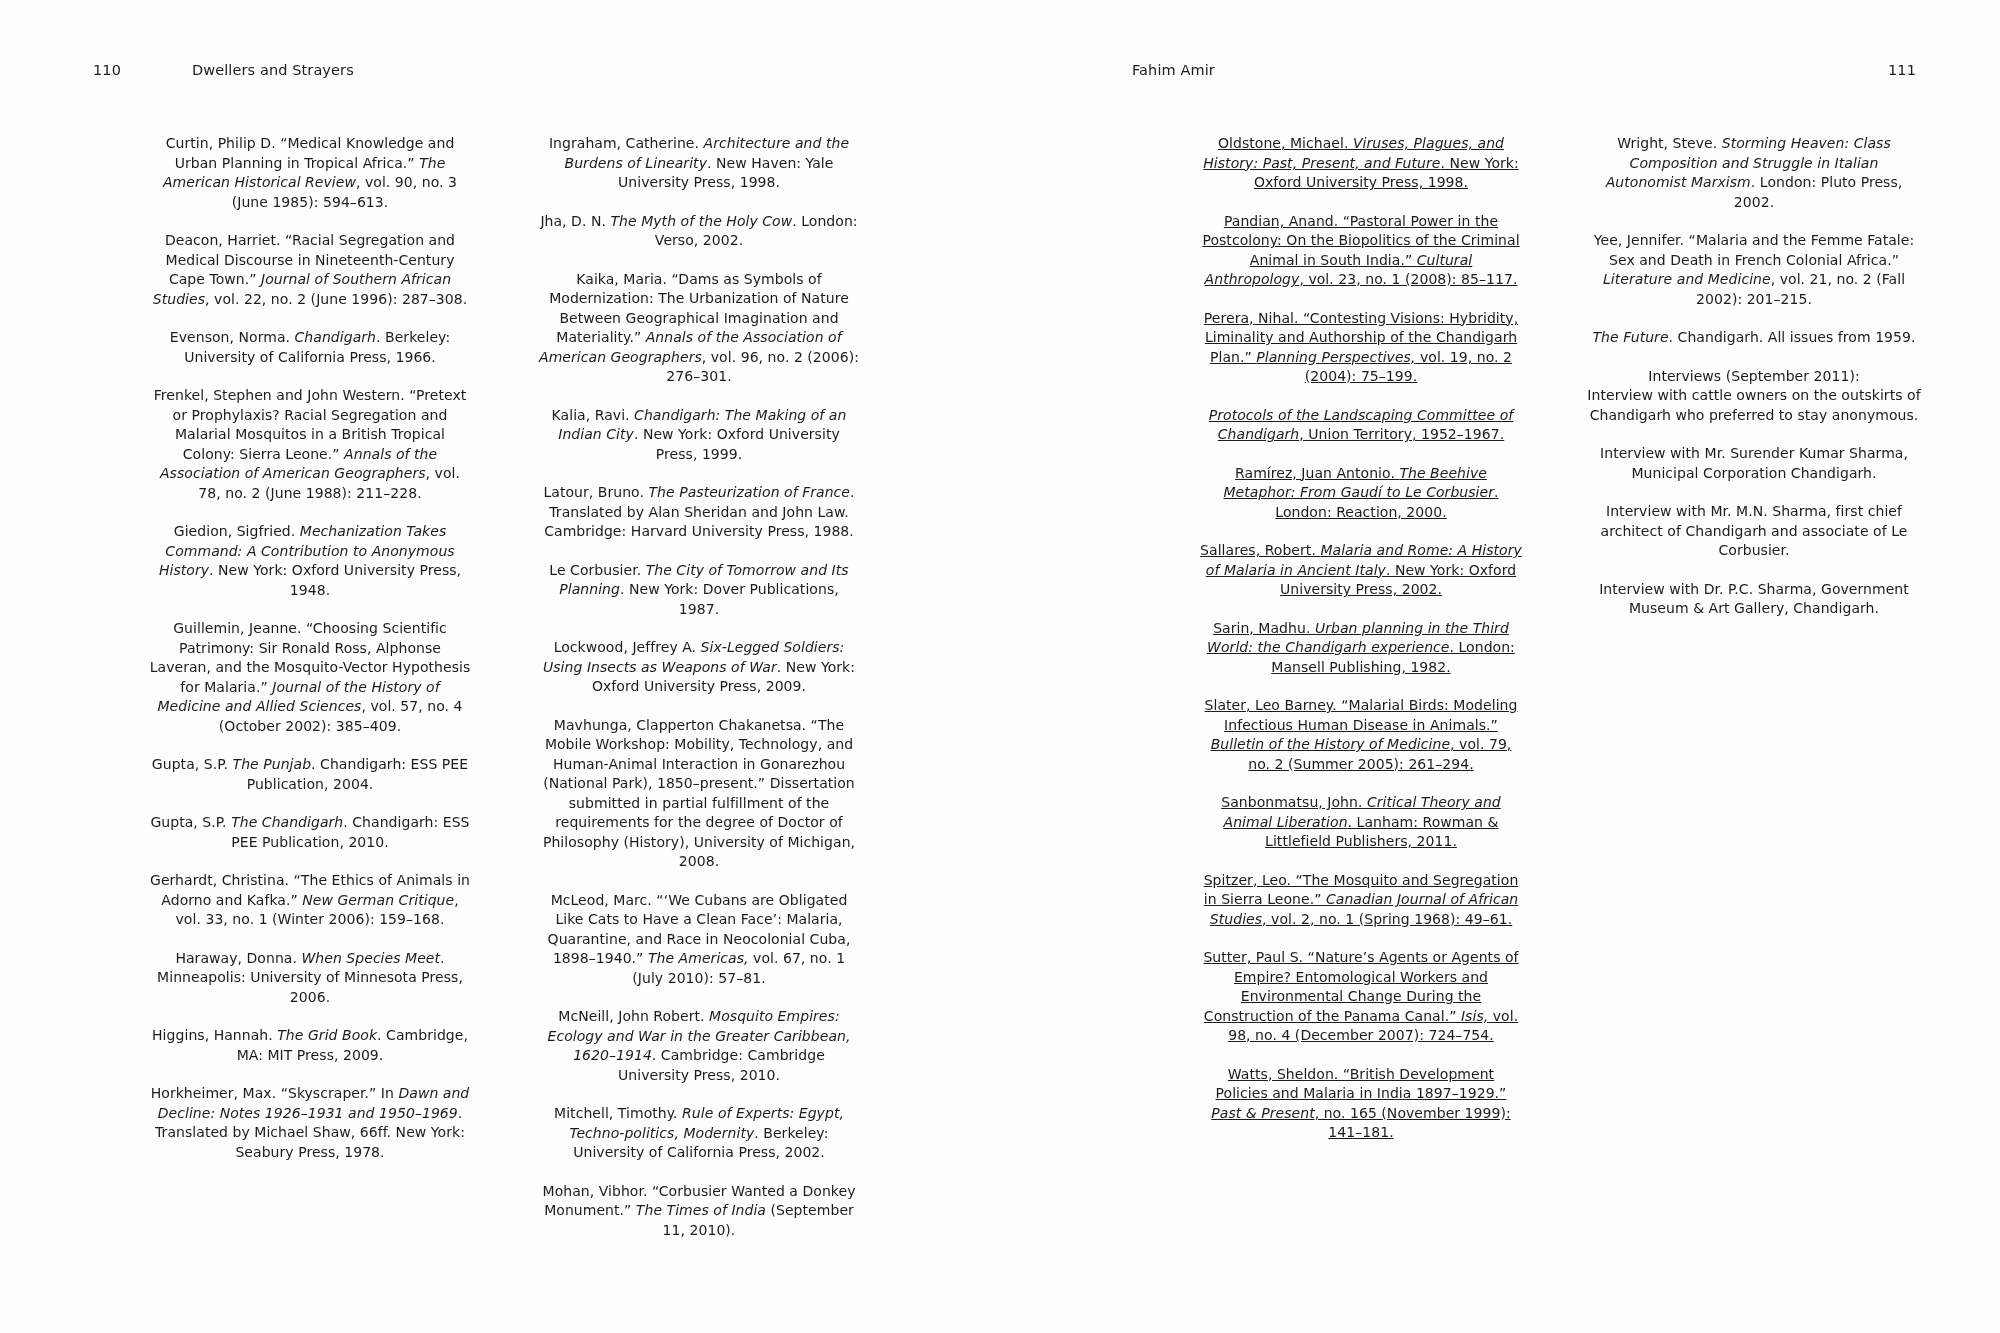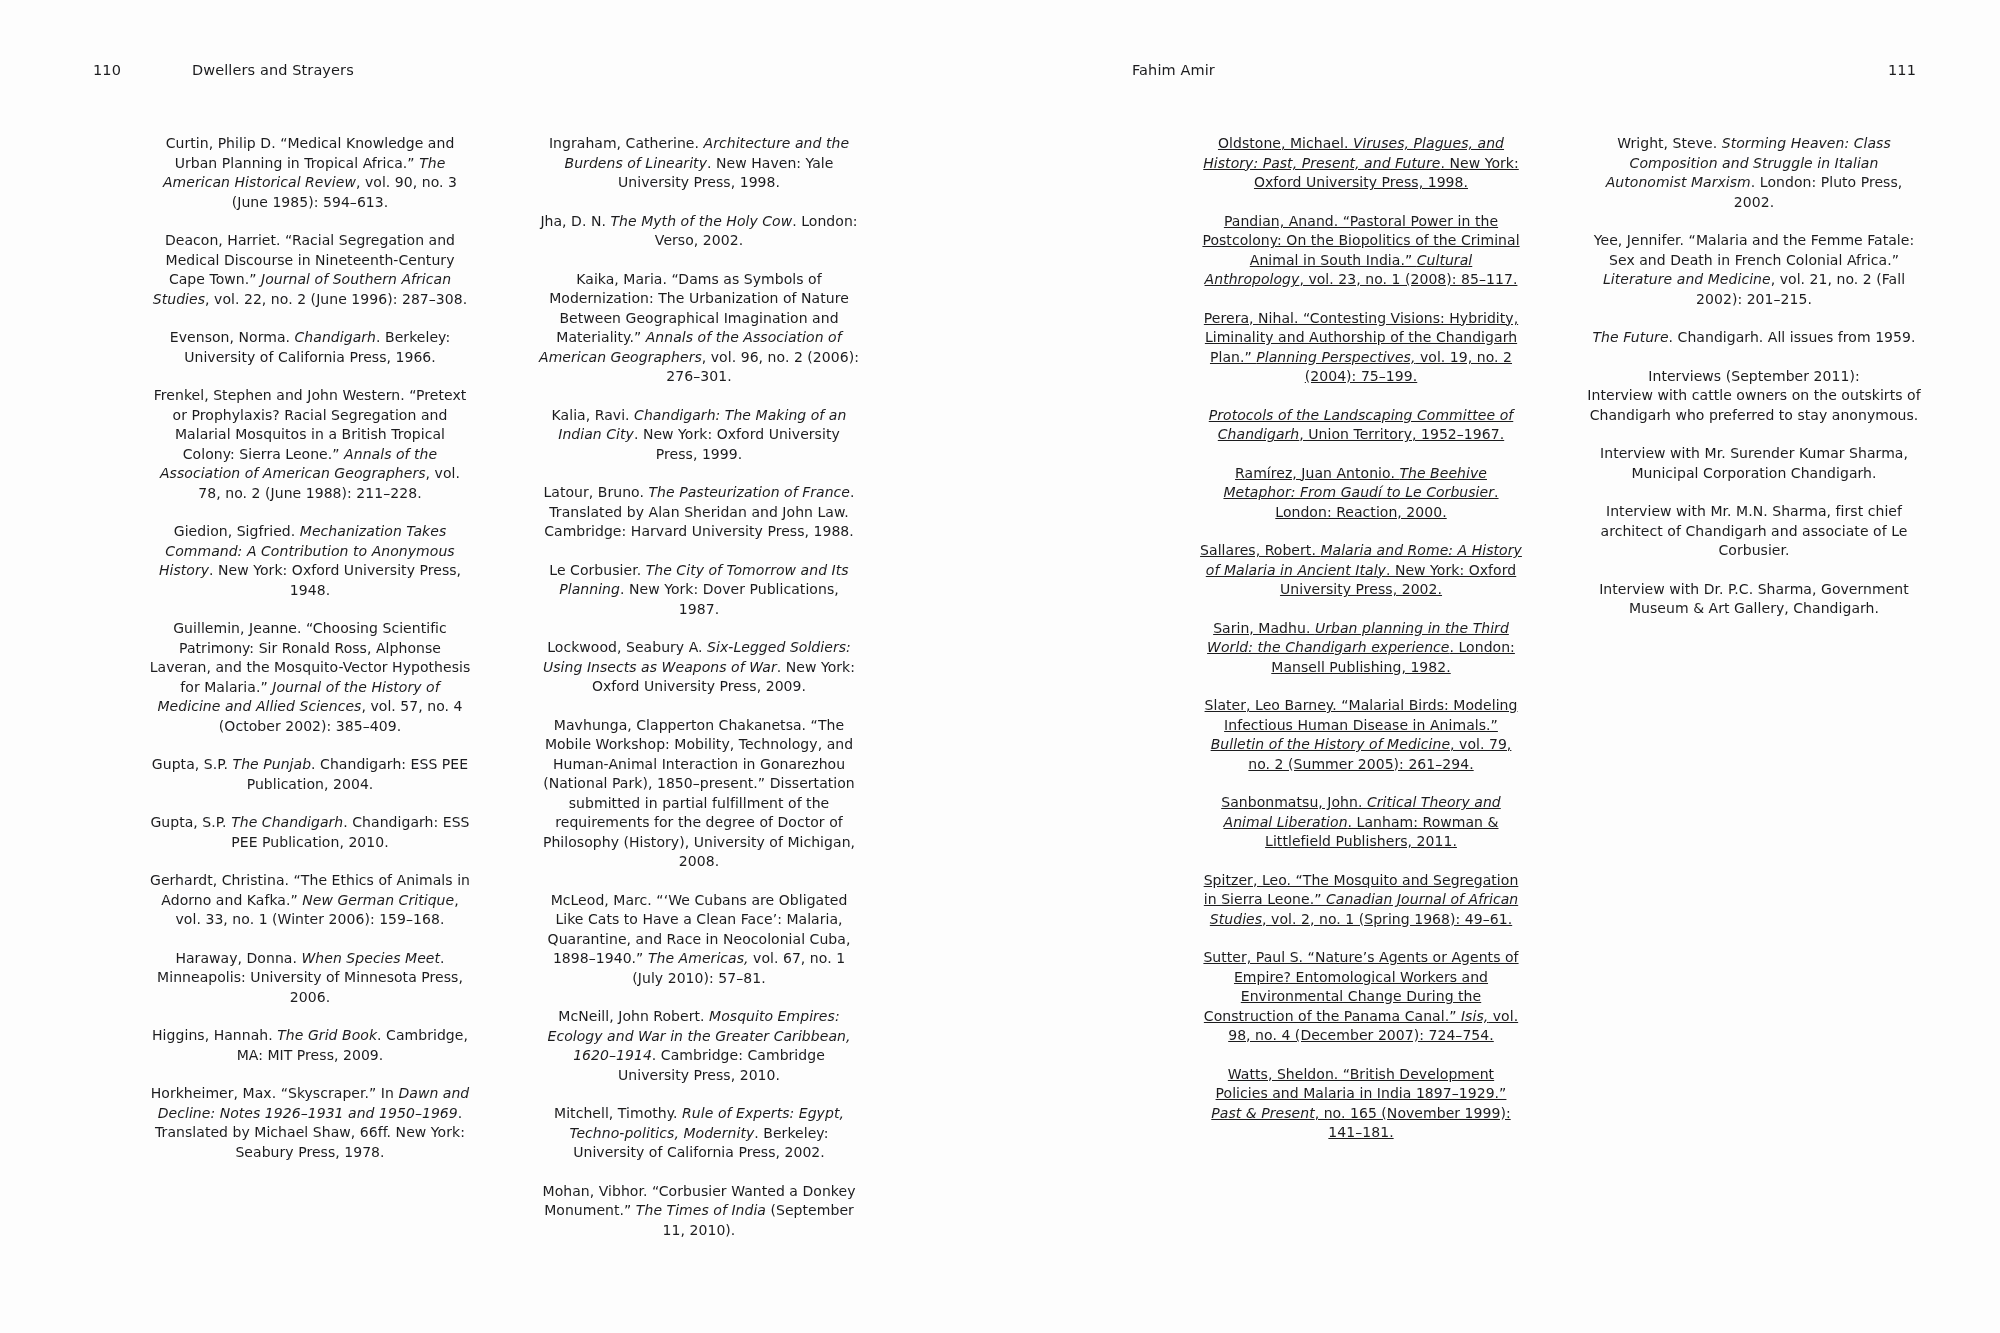--- a/index.html
+++ b/index.html
@@ -63,21 +63,21 @@
       <p class="entry"><span>Higgins, Hannah. </span><i>The Grid Book</i><span>. Cambridge, MA: MIT Press, 2009.</span></p>
       <p class="entry"><span>Horkheimer, Max. “Skyscraper.” In </span><i>Dawn and Decline: Notes 1926–1931 and 1950–1969</i><span>. Translated by Michael Shaw, 66ff. New York: Seabury Press, 1978.</span></p>
     </div>
   <div class="col col-2">
       <p class="entry"><span>Ingraham, Catherine. </span><i>Architecture and the Burdens of Linearity</i><span>. New Haven: Yale University Press, 1998.</span></p>
       <p class="entry"><span>Jha, D. N. </span><i>The Myth of the Holy Cow</i><span>. London: Verso, 2002.</span></p>
       <p class="entry"><span>Kaika, Maria. “Dams as Symbols of Modernization: The Urbanization of Nature Between Geographical Imagination and Materiality.” </span><i>Annals of the Association of American Geographers</i><span>, vol. 96, no. 2 (2006): 276–301.</span></p>
       <p class="entry"><span>Kalia, Ravi. </span><i>Chandigarh: The Making of an Indian City</i><span>. New York: Oxford University Press, 1999.</span></p>
       <p class="entry"><span>Latour, Bruno. </span><i>The Pasteurization of France</i><span>. Translated by Alan Sheridan and John Law. Cambridge: Harvard University Press, 1988.</span></p>
       <p class="entry"><span>Le Corbusier. </span><i>The City of Tomorrow and Its Planning</i><span>. New York: Dover Publications, 1987.</span></p>
-      <p class="entry"><span>Lockwood, Seabury A. </span><i>Six-Legged Soldiers: Using Insects as Weapons of War</i><span>. New York: Oxford University Press, 2009.</span></p>
+      <p class="entry"><span>Lockwood, Jeffrey A. </span><i>Six-Legged Soldiers: Using Insects as Weapons of War</i><span>. New York: Oxford University Press, 2009.</span></p>
       <p class="entry"><span>Mavhunga, Clapperton Chakanetsa. “The Mobile Workshop: Mobility, Technology, and Human-Animal Interaction in Gonarezhou (National Park), 1850–present.” Dissertation submitted in partial fulfillment of the requirements for the degree of Doctor of Philosophy (History), University of Michigan, 2008.</span></p>
       <p class="entry"><span>McLeod, Marc. “‘We Cubans are Obligated Like Cats to Have a Clean Face’: Malaria, Quarantine, and Race in Neocolonial Cuba, 1898–1940.” </span><i>The Americas,</i><span> vol. 67, no. 1 (July 2010): 57–81.</span></p>
       <p class="entry"><span>McNeill, John Robert. </span><i>Mosquito Empires: Ecology and War in the Greater Caribbean, 1620–1914</i><span>. Cambridge: Cambridge University Press, 2010.</span></p>
       <p class="entry"><span>Mitchell, Timothy. </span><i>Rule of Experts: Egypt, Techno-politics, Modernity</i><span>. Berkeley: University of California Press, 2002.</span></p>
       <p class="entry"><span>Mohan, Vibhor. “Corbusier Wanted a Donkey Monument.” </span><i>The Times of India</i><span> (September 11, 2010).</span></p>
     </div>
   <div class="col col-3">
       <p class="entry"><span>Oldstone, Michael. </span><i>Viruses, Plagues, and History: Past, Present, and Future</i><span>. New York: Oxford University Press, 1998.</span></p>
       <p class="entry"><span>Pandian, Anand. “Pastoral Power in the Postcolony: On the Biopolitics of the Criminal Animal in South India.” </span><i>Cultural Anthropology</i><span>, vol. 23, no. 1 (2008): 85–117.</span></p>
       <p class="entry"><span>Perera, Nihal. “Contesting Visions: Hybridity, Liminality and Authorship of the Chandigarh Plan.” </span><i>Planning Perspectives,</i><span> vol. 19, no. 2 (2004): 75–199.</span></p>

